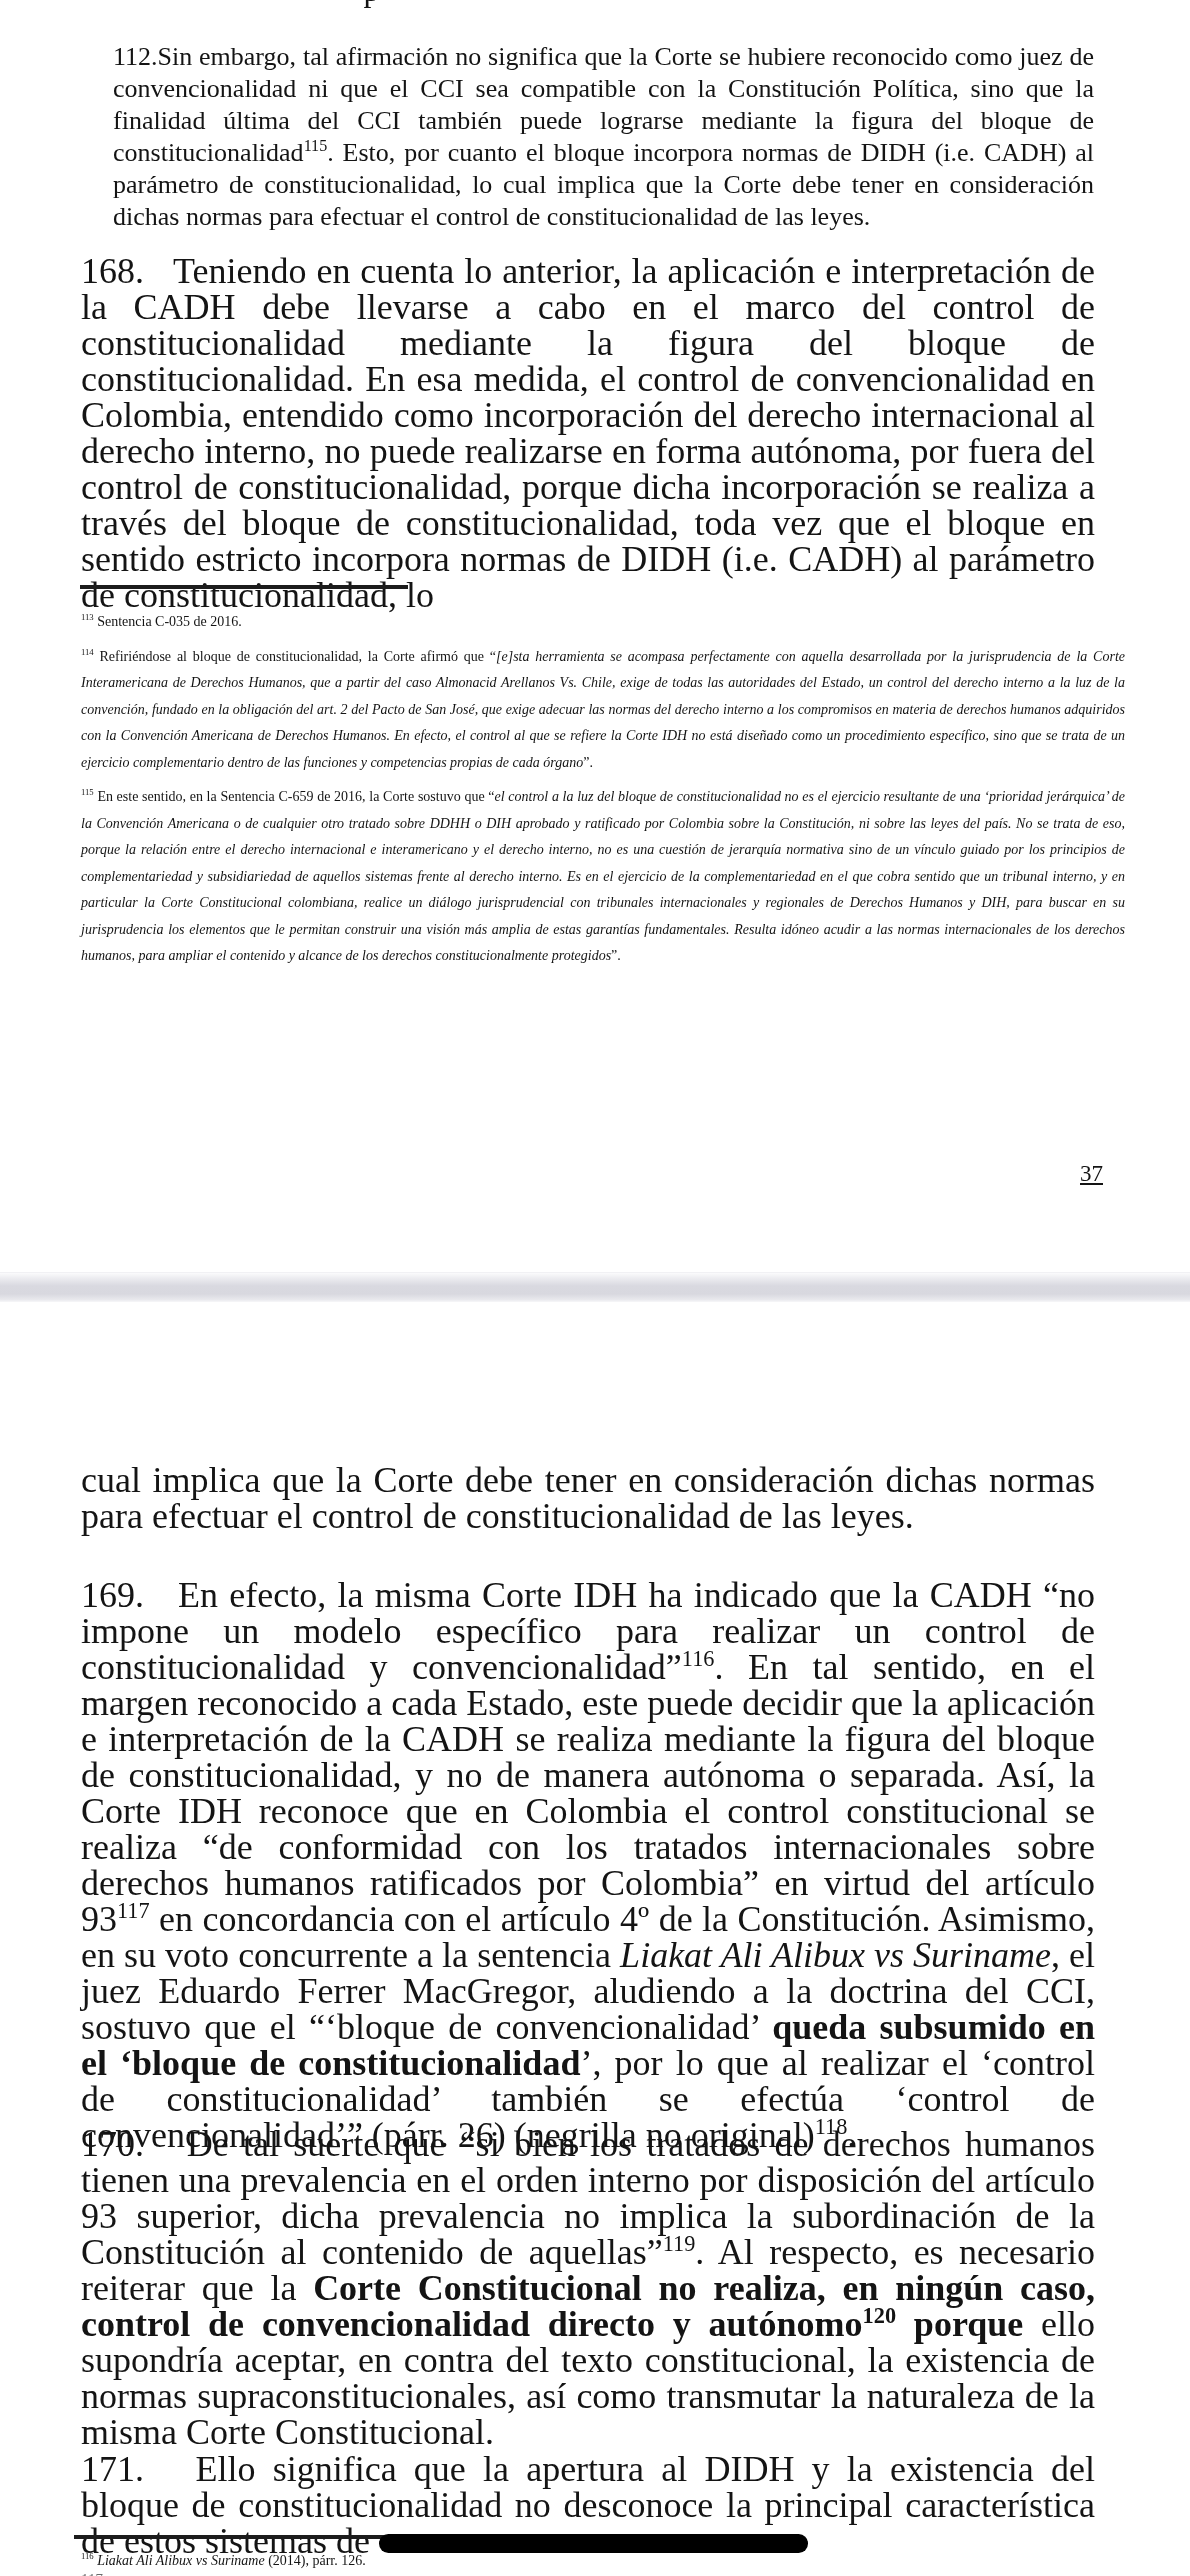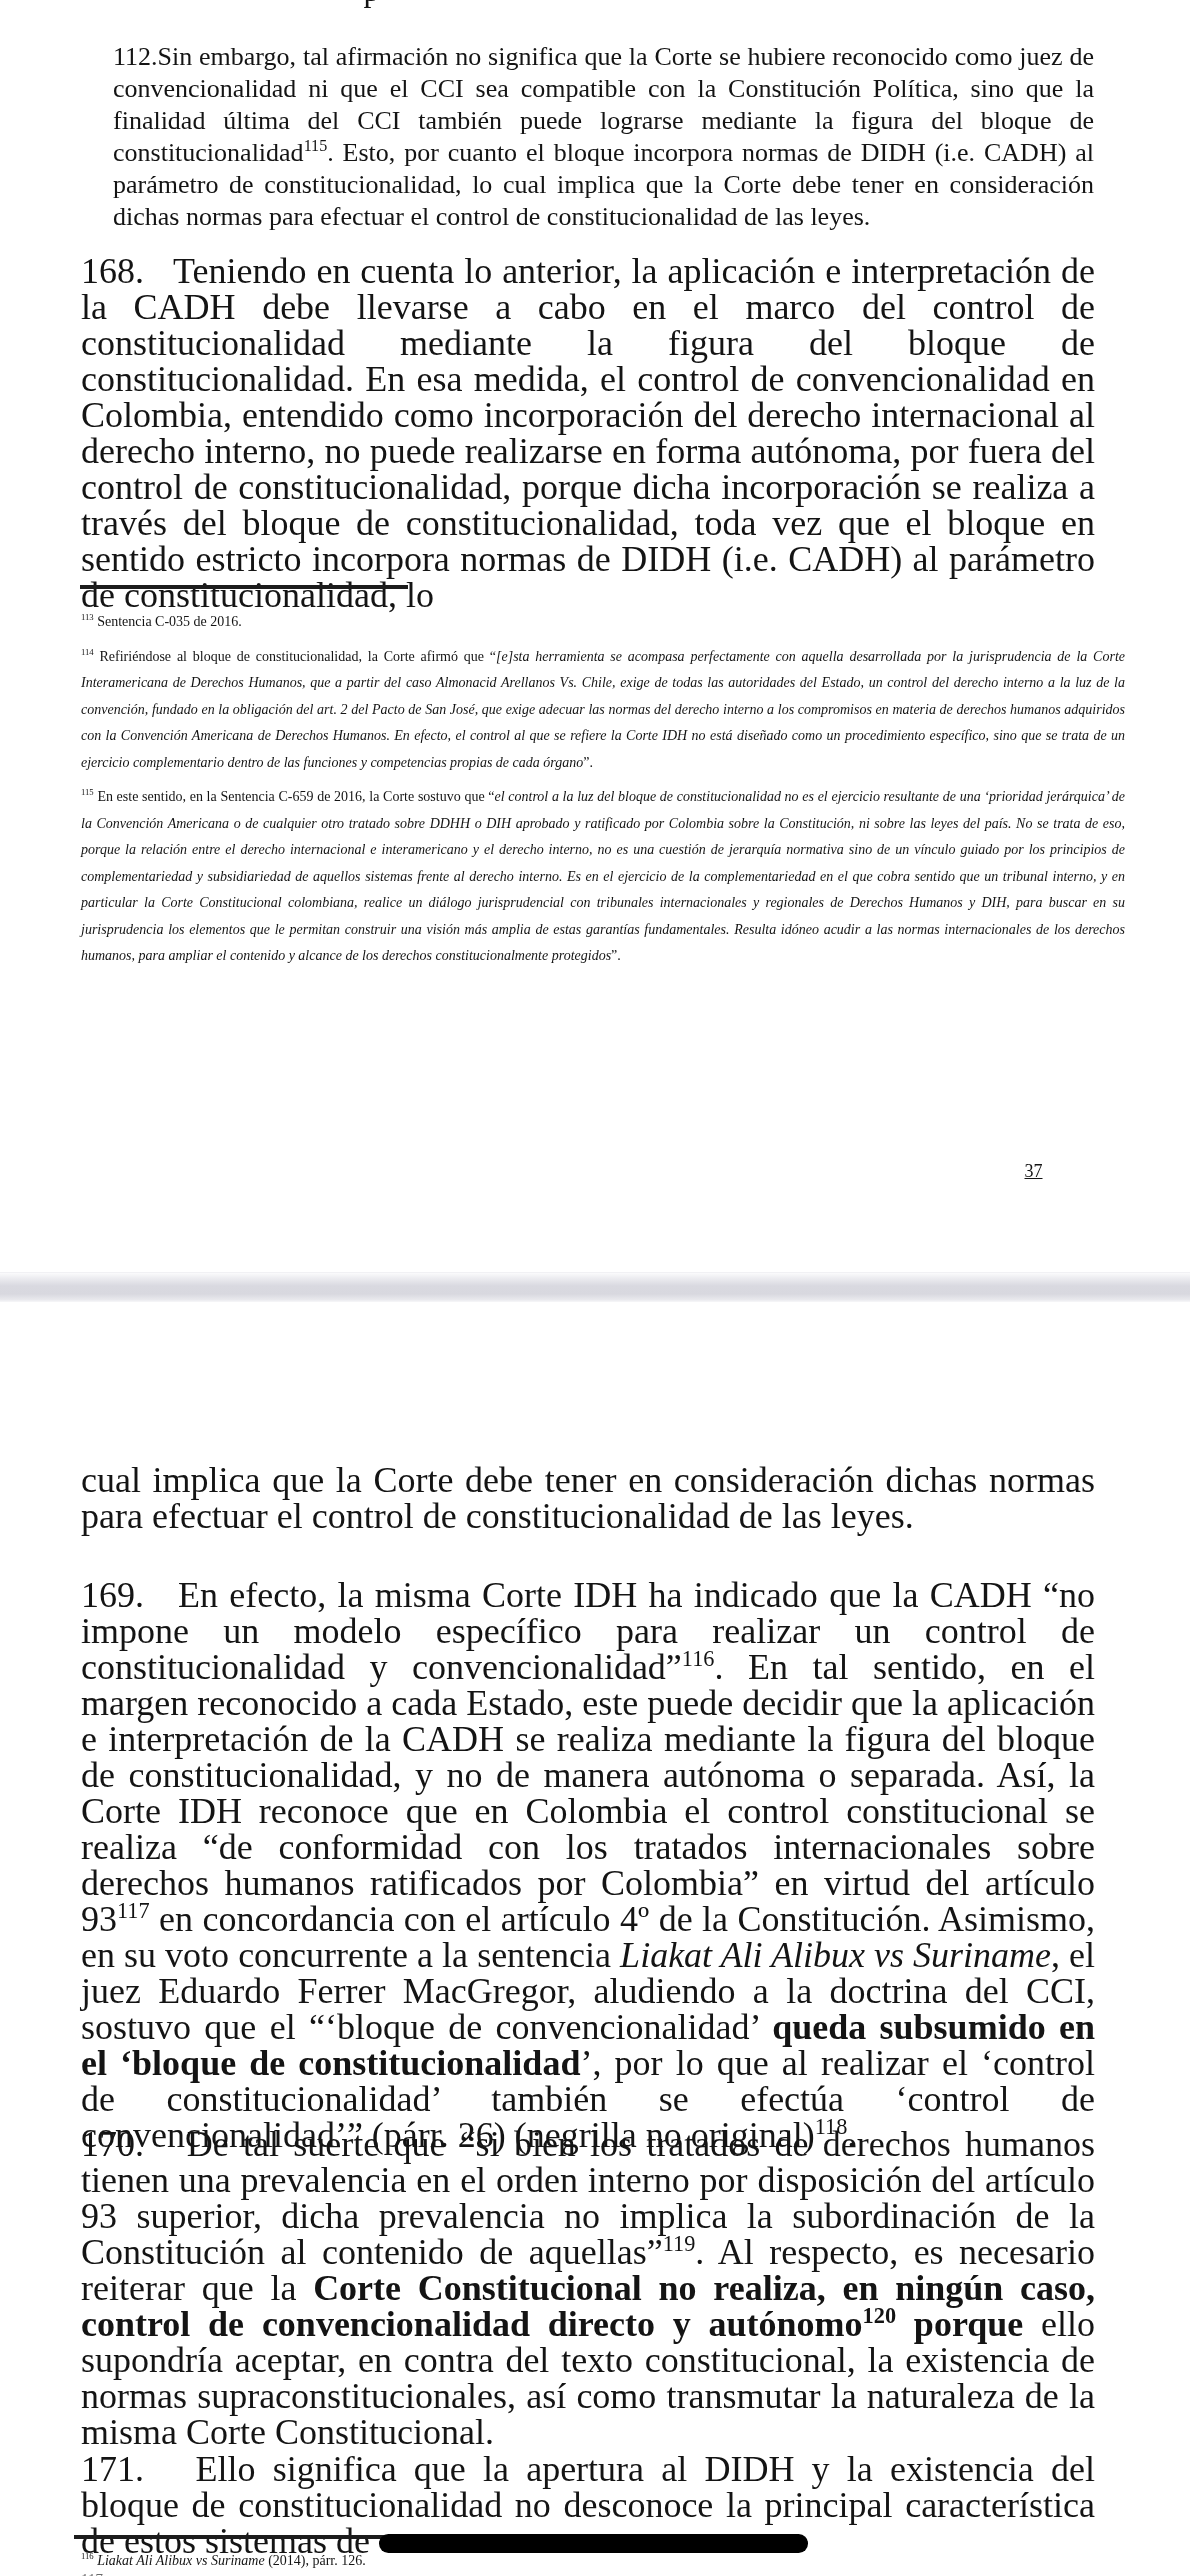--- a/index.html
+++ b/index.html
@@ -10,21 +10,21 @@
   }
   .just{text-align:justify;margin-top:8px;}
   .abs{position:absolute;}
   .body-text{font-size:36px;line-height:36px;}
   .quote-112{font-size:26px;line-height:32px;}
   .fn-text{font-size:14px;line-height:26.5px;}
   .it{font-style:italic;}
   .bd{font-weight:bold;}
   sup{font-size:0.62em;line-height:0;vertical-align:super;}
   .fn-sep{height:3.7px;background:#1c1c1c;}
-  .page-num{font-size:18px;text-align:center;text-decoration:underline;}
+  .page-num{font-size:23px;text-align:right;text-decoration:underline;}
   .divider-band{
     left:0;width:1191px;height:29px;
     background:linear-gradient(180deg,#fbfbfc 0%,#ececf0 18%,#d9d9e0 45%,#d8d8df 72%,#e9e9ed 92%,#f7f7f9 100%);
     border-top:0.9px solid #f1f1f4;
   }
   .clip{overflow:hidden;}
   .redaction{background:#000000;border-radius:9.3px;}
   .faint{color:#6a6a6a;}
 </style>
 </head>

